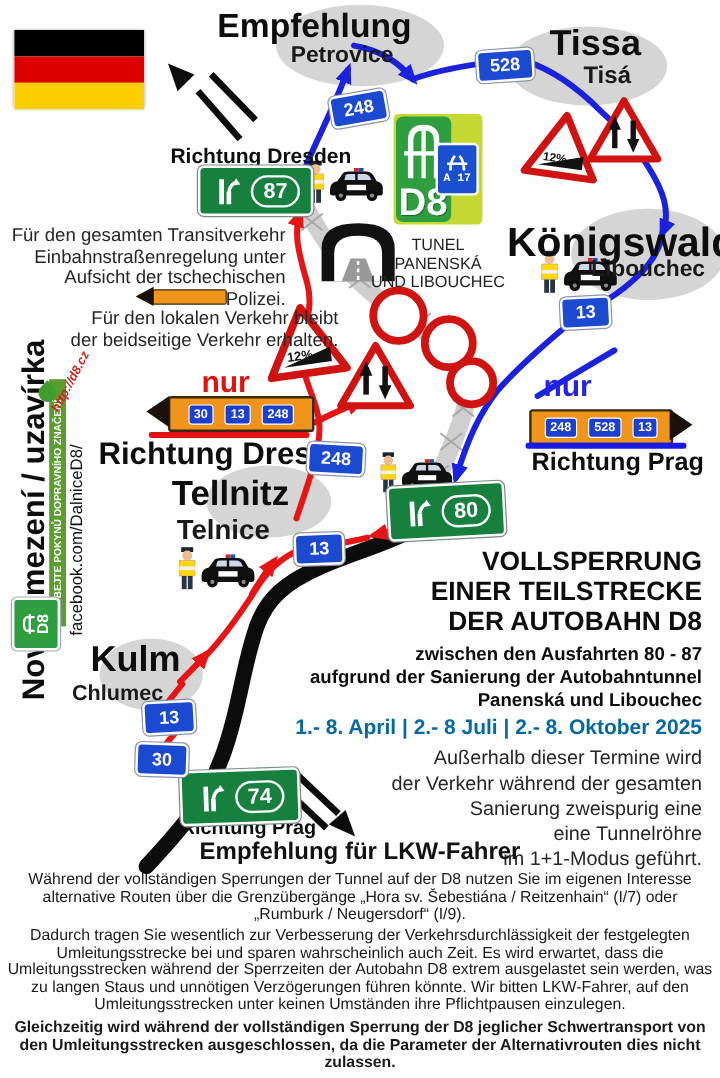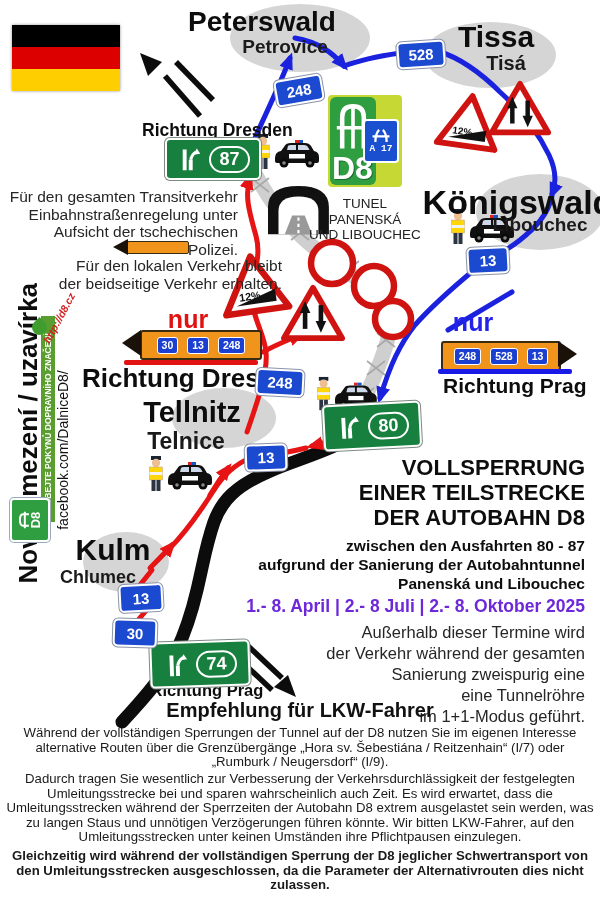--- a/index.html
+++ b/index.html
@@ -17,21 +17,21 @@
   
   .nur-word{font-weight:bold;font-size:25px;line-height:25px;}
   .osign{background:#f0941c;border:2px solid #3a2a10;border-radius:3px;display:flex;align-items:center;justify-content:center;gap:9px;}
   .otip{width:0;height:0;border-top:13px solid transparent;border-bottom:13px solid transparent;}
   .mini{background:#1b3fd0;color:#fff;border:1px solid #fff;border-radius:3px;font-size:10.5px;font-weight:bold;padding:0 4px;height:15px;line-height:15px;}
   .uline{height:5px;border-radius:2px;}
   .note{font-size:15.5px;line-height:17.5px;color:#262626;text-align:right;}
   .rd-label{font-weight:bold;color:#0d0d0d;white-space:nowrap;}
   .head-line{font-weight:bold;font-size:22px;line-height:25px;text-align:right;color:#0d0d0d;}
   .sub-line{font-weight:bold;font-size:15.5px;line-height:19px;text-align:right;color:#0d0d0d;}
-  .dates{font-weight:bold;font-size:17.5px;color:#6d28d9;text-align:right;white-space:nowrap;}
+  .dates{font-weight:bold;font-size:17.5px;color:#0369a1;text-align:right;white-space:nowrap;}
   .outside{font-size:16.5px;line-height:21px;text-align:right;color:#262626;}
   .para{font-size:13.2px;line-height:14.6px;text-align:center;color:#1a1a1a;}
   .sidebar-rot{transform:rotate(-90deg);white-space:nowrap;text-align:center;}
   .d8small{background:#2f9e41;border:2px solid #fff;box-shadow:0 0 0 1px #9ab;border-radius:4px;color:#fff;font-weight:bold;display:flex;flex-direction:column;align-items:center;justify-content:center;}
   svg text{font-family:"Liberation Sans",sans-serif;}
 </style>
 </head>
 <body>
 
 <svg class="abs" style="left:0;top:0;z-index:1;" width="600" height="740" viewBox="0 0 600 740">
@@ -148,21 +148,21 @@
 </svg>
 
 <div class="abs" style="z-index:2;left:0;top:0;width:600px;height:898px;">
 
   <div class="abs" style="left:12px;top:25px;width:108px;height:66px;box-shadow:0 0 3px #999;">
     <div style="height:22px;background:#000;"></div>
     <div style="height:22px;background:#dd0000;"></div>
     <div style="height:22px;background:#ffce00;"></div>
   </div>
 
-  <div class="abs town-de ctr" style="left:262px;top:6px;font-size:28px;">Peterswald</div>
+  <div class="abs town-de ctr" style="left:262px;top:6px;font-size:28px;">Empfehlung</div>
   <div class="abs town-cz ctr" style="left:285px;top:36px;font-size:19px;">Petrovice</div>
   <div class="abs town-de ctr" style="left:496px;top:20px;font-size:30px;">Tissa</div>
   <div class="abs town-cz ctr" style="left:506px;top:52px;font-size:20px;">Tisá</div>
   <div class="abs town-de ctr" style="left:518px;top:183px;font-size:34px;">Königswald</div>
   <div class="abs town-cz ctr" style="left:540px;top:214px;font-size:19px;">Libouchec</div>
   <div class="abs town-de ctr" style="left:192px;top:396px;font-size:29px;">Tellnitz</div>
   <div class="abs town-cz ctr" style="left:186px;top:428px;font-size:23px;">Telnice</div>
   <div class="abs town-de ctr" style="left:113px;top:533px;font-size:30px;">Kulm</div>
   <div class="abs town-cz ctr" style="left:98px;top:567px;font-size:18px;">Chlumec</div>
 

